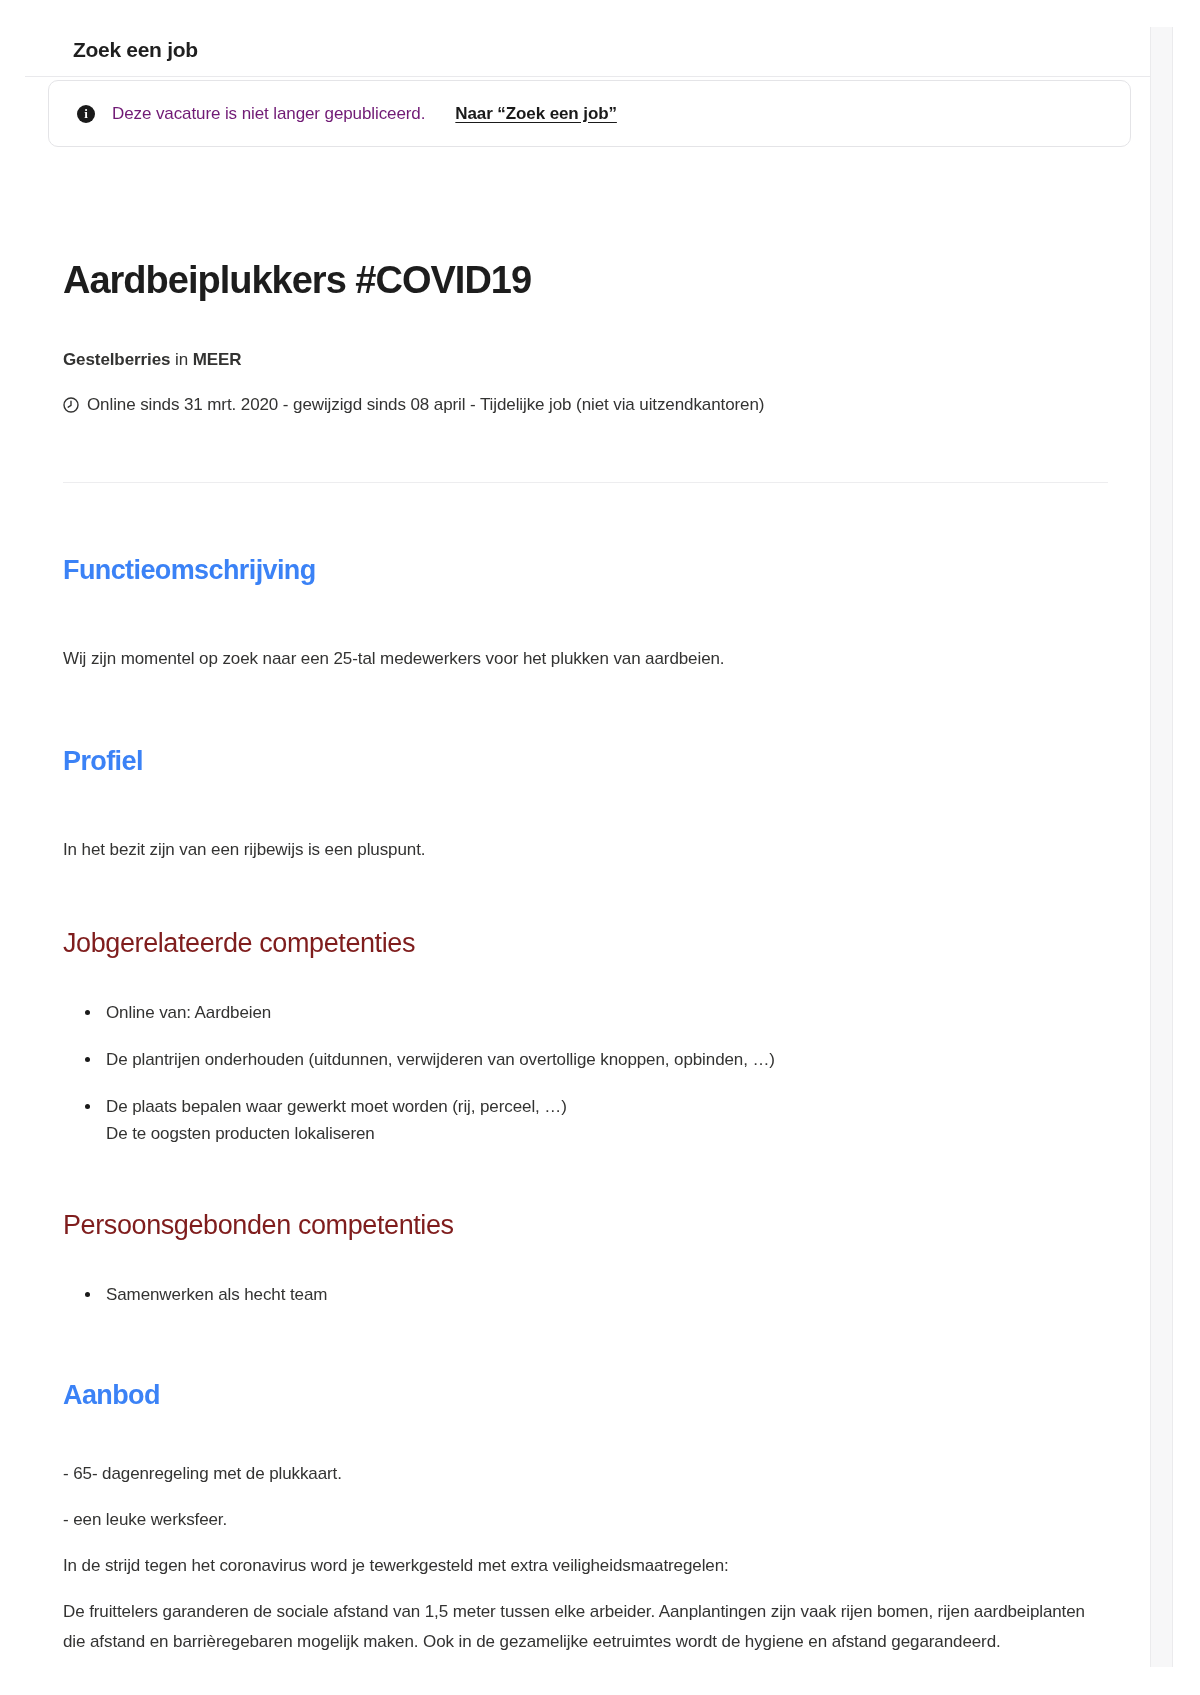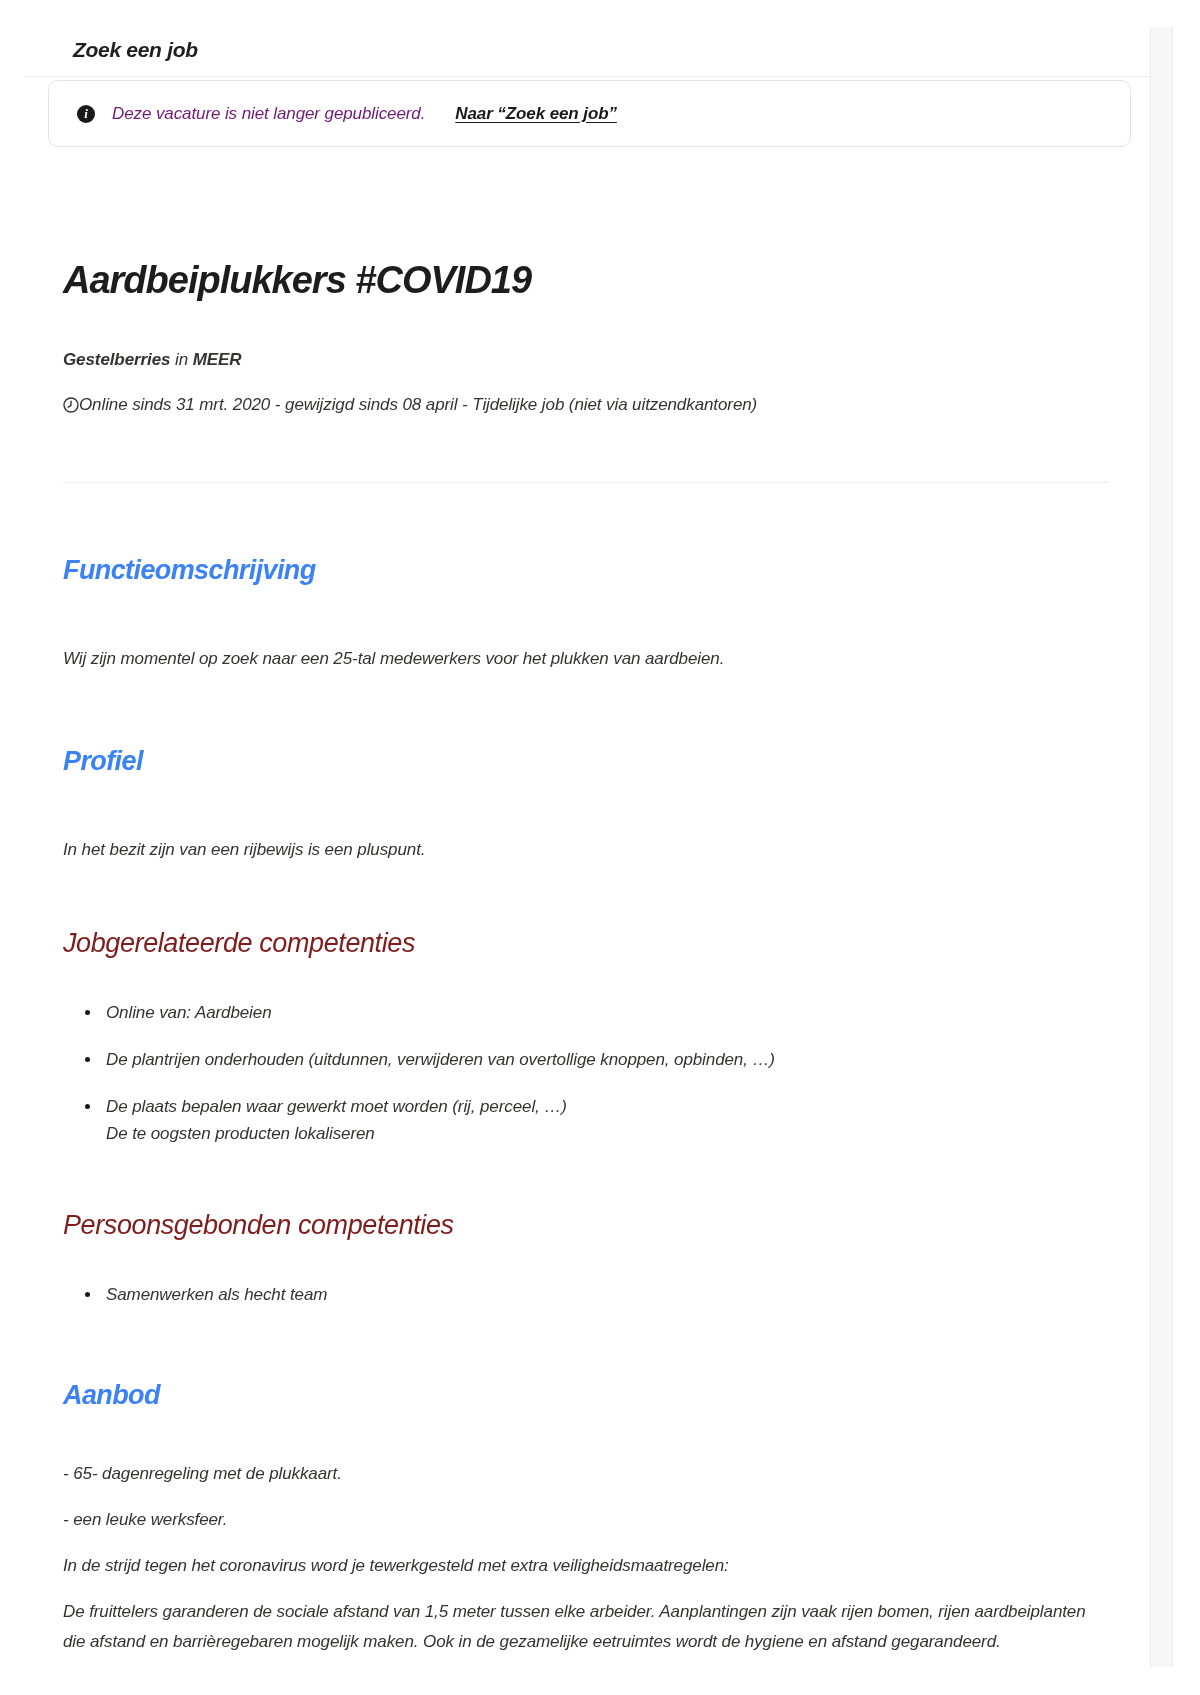--- a/index.html
+++ b/index.html
@@ -4,21 +4,21 @@
 <style>
   * { margin: 0; padding: 0; box-sizing: border-box; }
   html, body {
     width: 1200px; height: 1695px;
     background: #ffffff;
     font-family: "Liberation Sans", "DejaVu Sans", sans-serif;
     color: #333332;
     letter-spacing: -0.1px;
     overflow: hidden;
   }
-  .viewport { position: relative; width: 1200px; height: 1576px; font-style: italic; }
+  .viewport { position: relative; width: 1200px; height: 1576px; }
 
   
   .scrollbar-track {
     position: absolute; left: 1150px; top: 27px;
     width: 23px; height: 1640px;
     background: #f7f7f8;
     border-left: 1px solid #ebebed;
     border-right: 1px solid #ebebed;
   }
 
@@ -64,21 +64,21 @@
   .content { margin: 0 0 0 63px; width: 1045px; }
 
   .job-title {
     margin-top: 112px;
     font-size: 38px; font-weight: 800; letter-spacing: -1px; color: #1d1d1d;
   }
   .company-line { margin-top: 43px; font-size: 17px; color: #2b2b2b; }
   .company-line .bold { font-weight: 700; margin-top: 28px; }
   .meta-line {
     margin-top: 15px; font-size: 15.5px; color: #333332;
-    display: flex; align-items: center; 
+    display: flex; align-items: center; gap: 8px;
   }
   .clock-icon { width: 16px; height: 16px; flex: 0 0 16px; display: block; }
 
   .divider {
     border: none; border-top: 1px solid #ededef;
     margin-top: 62px; width: 1045px;
   }
 
   h2.section-heading {
     margin-top: 72px;

